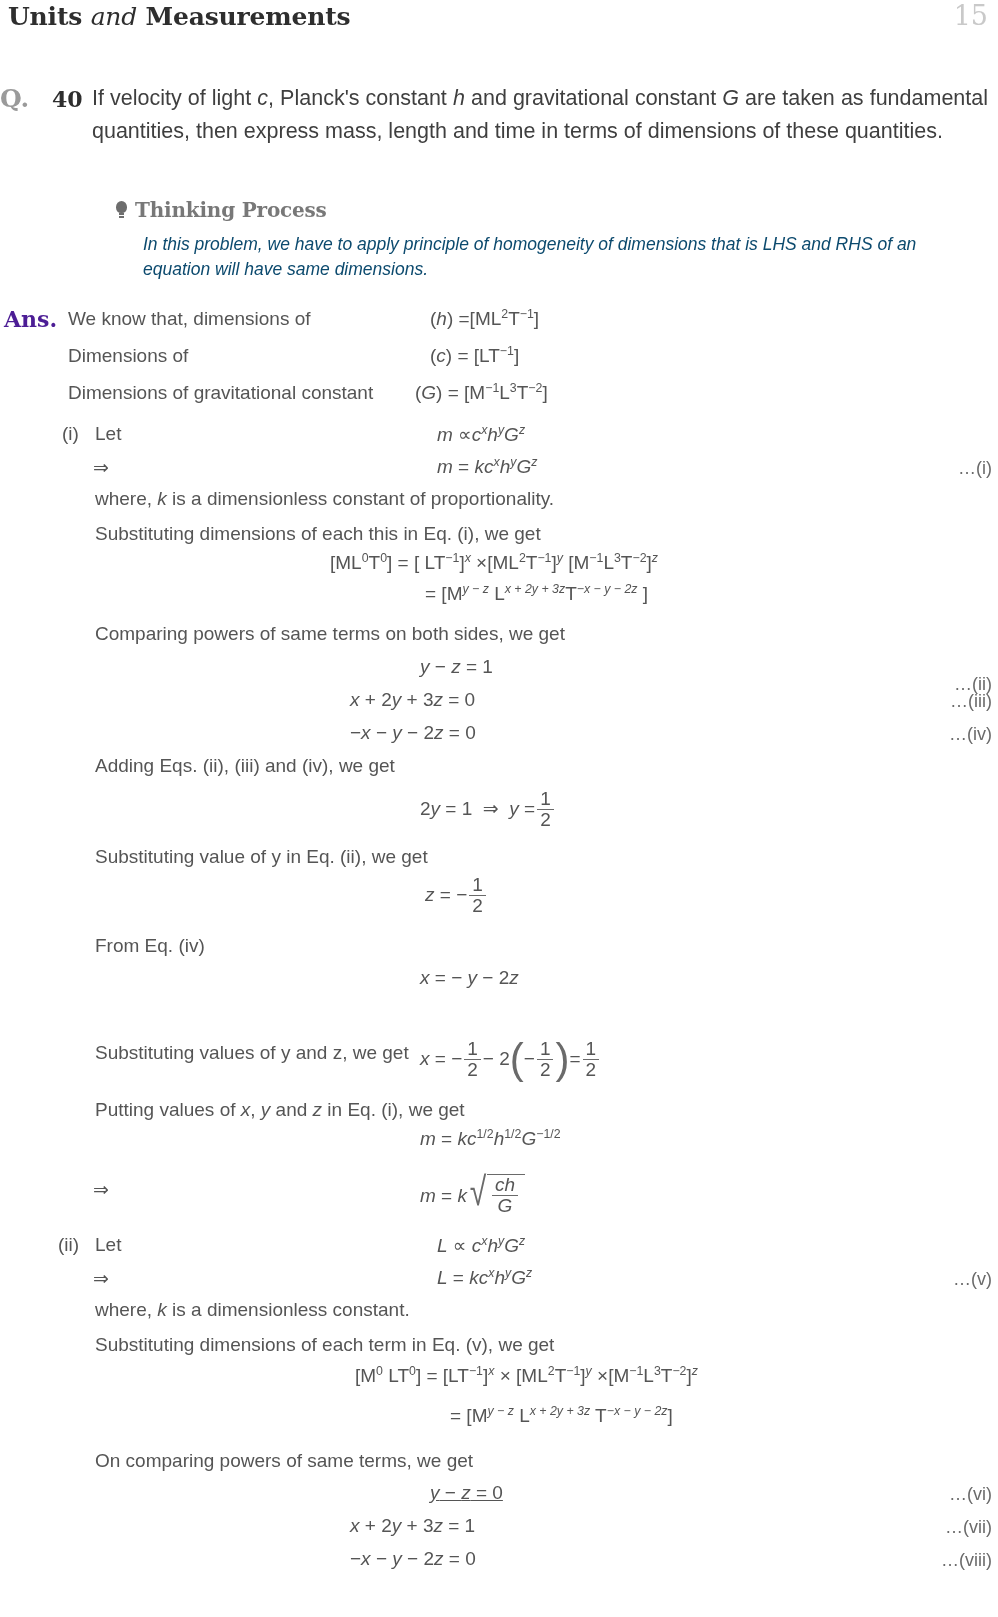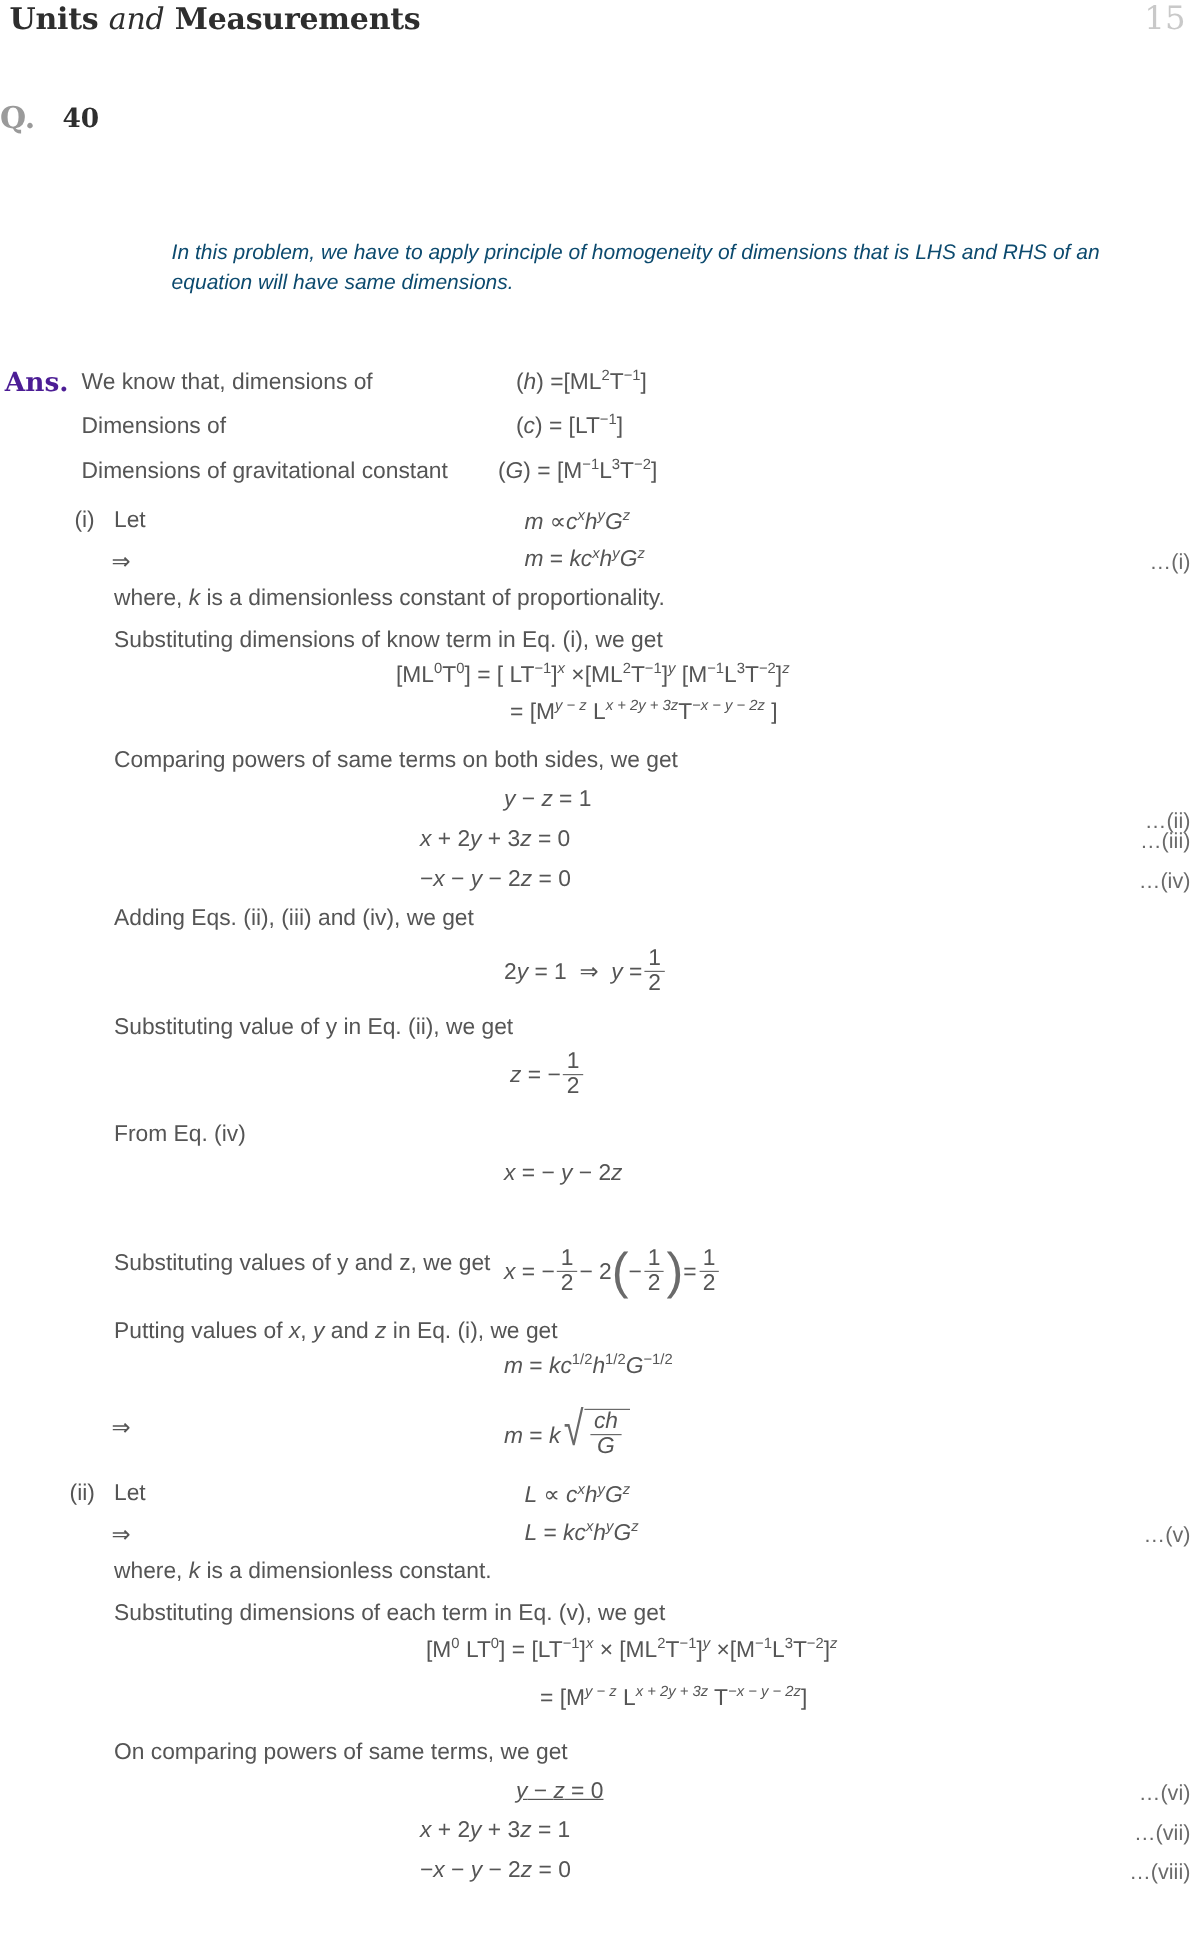--- a/index.html
+++ b/index.html
@@ -224,23 +224,36 @@
     <span>Units</span>
     <span class="ital">and</span>
     <span>Measurements</span>
   </div>
   <div class="page-number">15</div>
 </div>
 
 <div class="question-block">
   <span class="q-marker">Q.</span>
   <span class="q-number">40</span>
+  <div class="q-text">
+    If velocity of light <i>c</i>, Planck's constant <i>h</i> and gravitational constant <i>G</i> are
+    taken as fundamental quantities, then express mass, length and time in
+    terms of dimensions of these quantities.
+  </div>
 </div>
 
 <div class="thinking">
+  <div class="thinking-head">
+    <span class="bulb-icon">
+      <span class="bulb"></span>
+        <span class="stem"></span>
+        <span class="stem2"></span>
+    </span>
+    <span class="thinking-title">Thinking Process</span>
+  </div>
   <div class="thinking-body">In this problem, we have to apply principle of homogeneity of dimensions that is LHS and RHS of an equation will have same dimensions.</div>
 </div>
 
 <div class="ans-label">Ans.</div>
 
 <div class="line" style="top:308px; left:68px;">We know that, dimensions of</div>
 <div class="line" style="top:308px; left:430px;">
   <span class="math">(<i>h</i>) =[ML<sup>2</sup>T<sup>−1</sup>]</span>
 </div>
 
@@ -263,21 +276,21 @@
 <div class="line" style="top:456px; left:93px;"><span class="math">⇒</span></div>
 <div class="line" style="top:456px; left:437px;">
   <span class="math"><i>m</i> = <i>kc<sup>x</sup>h<sup>y</sup>G<sup>z</sup></i></span>
 </div>
 <div class="eqref" style="top:458px;">…(i)</div>
 
 <div class="line" style="top:488px; left:95px;">
   where, <i>k</i> is a dimensionless constant of proportionality.
 </div>
 
-<div class="line" style="top:523px; left:95px;">Substituting dimensions of know term in Eq. (i), we get</div>
+<div class="line" style="top:523px; left:95px;">Substituting dimensions of each this in Eq. (i), we get</div>
 
 <div class="line" style="top:552px; left:330px;">
   <span class="math">[ML<sup>0</sup>T<sup>0</sup>] = [ LT<sup>−1</sup>]<i><sup>x</sup></i> ×[ML<sup>2</sup>T<sup>−1</sup>]<i><sup>y</sup></i> [M<sup>−1</sup>L<sup>3</sup>T<sup>−2</sup>]<i><sup>z</sup></i></span>
 </div>
 
 <div class="line" style="top:583px; left:425px;">
   <span class="math">= [M<i><sup>y − z</sup></i> L<i><sup>x + 2y + 3z</sup></i>T<i><sup>−x − y − 2z</sup></i> ]</span>
 </div>
 
 <div class="line" style="top:623px; left:95px;">Comparing powers of same terms on both sides, we get</div>

